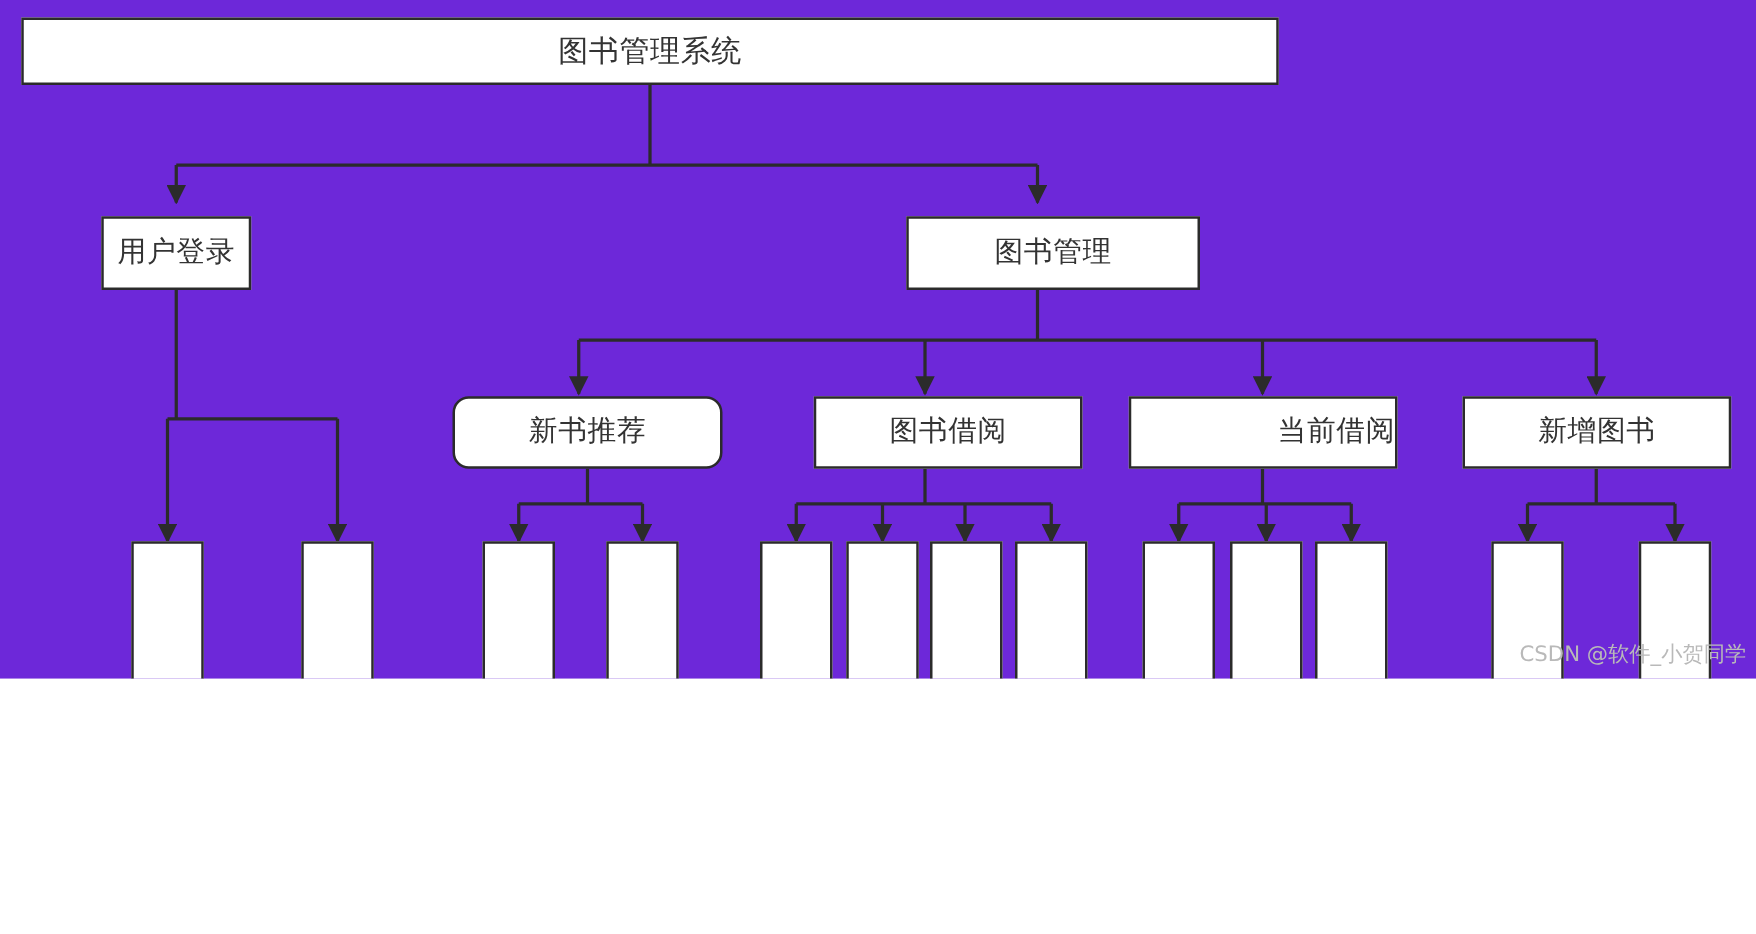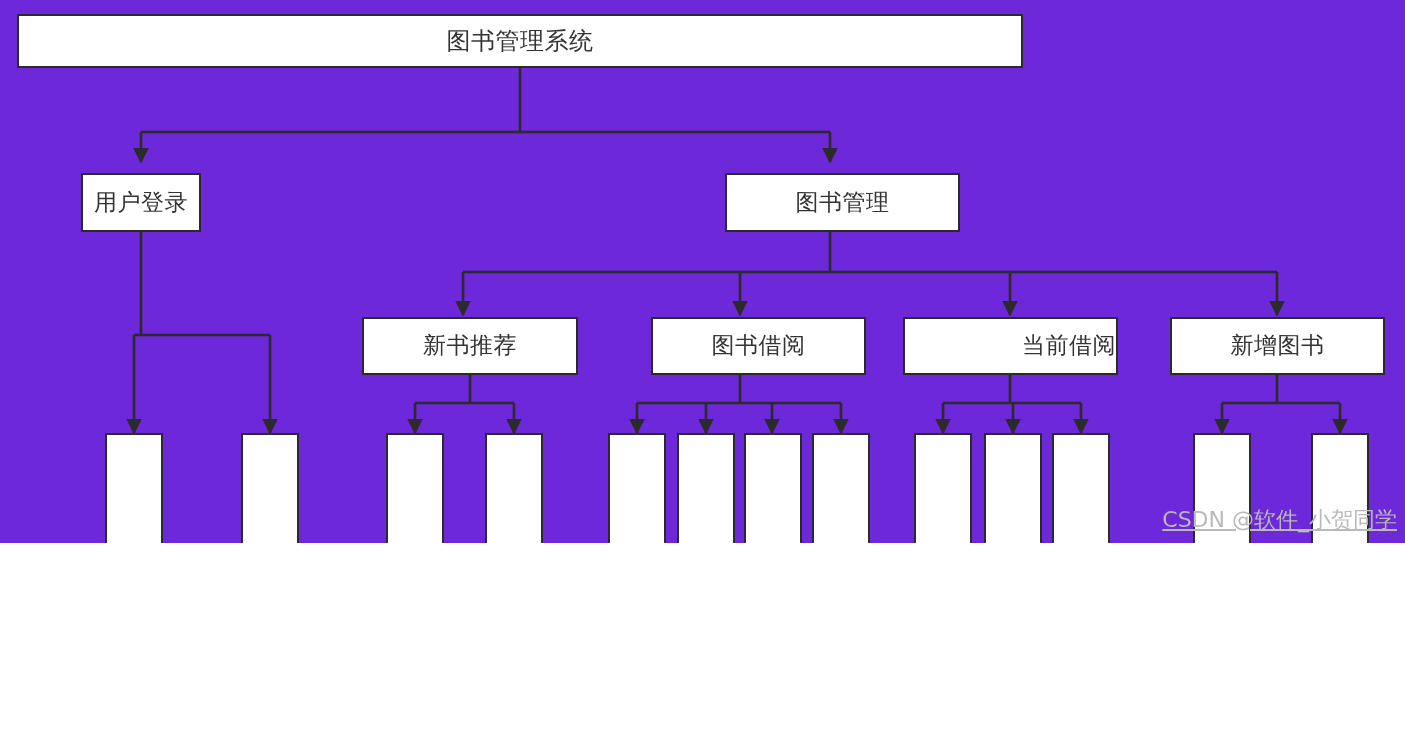--- a/index.html
+++ b/index.html
@@ -58,26 +58,25 @@
     text-orientation: upright;
     font-size: 25px;
     line-height: 1.05;
     letter-spacing: 2px;
     max-height: 266px;
   }
   #watermark {
     position: absolute;
     right: 8px;
     bottom: 8px;
-    font-size: 22px;
+    font-size: 17px;
     color: #b9b9b9;
     white-space: nowrap;
     z-index: 5;
     font-family: "DejaVu Sans", "Liberation Sans", sans-serif;
-    text-decoration: underline;
   }
 </style>
 </head>
 <body>
 
 <div id="canvas">
 
   <svg id="wires" viewBox="0 0 1405 747" xmlns="http://www.w3.org/2000/svg">
     <defs>
       <marker id="arrow" viewBox="0 0 10 10" refX="9" refY="5" markerWidth="6" markerHeight="6" orient="auto-start-reverse">
@@ -132,21 +131,21 @@
     <span class="node-label">图书管理系统</span>
   </div>
 
   <div class="node horiz" style="left:81px; top:173px; width:120px; height:59px;">
     <span class="node-label">用户登录</span>
   </div>
   <div class="node horiz" style="left:713px; top:173px; width:235px; height:59px;margin-left:12px;">
     <span class="node-label">图书管理</span>
   </div>
 
-  <div class="node horiz" style="left:362px; top:317px; width:216px; height:58px;">
+  <div class="node horiz" style="left:362px; top:317px; width:216px; height:58px;border-radius:13px;">
     <span class="node-label">新书推荐</span>
   </div>
   <div class="node horiz" style="left:633px; top:317px; width:215px; height:58px;margin-left:18px;">
     <span class="node-label">图书借阅</span>
   </div>
   <div class="node horiz" style="left:903px; top:317px; width:215px; height:58px;justify-content:flex-end;">
     <span class="node-label">当前借阅</span>
   </div>
   <div class="node horiz" style="left:1170px; top:317px; width:215px; height:58px;">
     <span class="node-label">新增图书</span>

